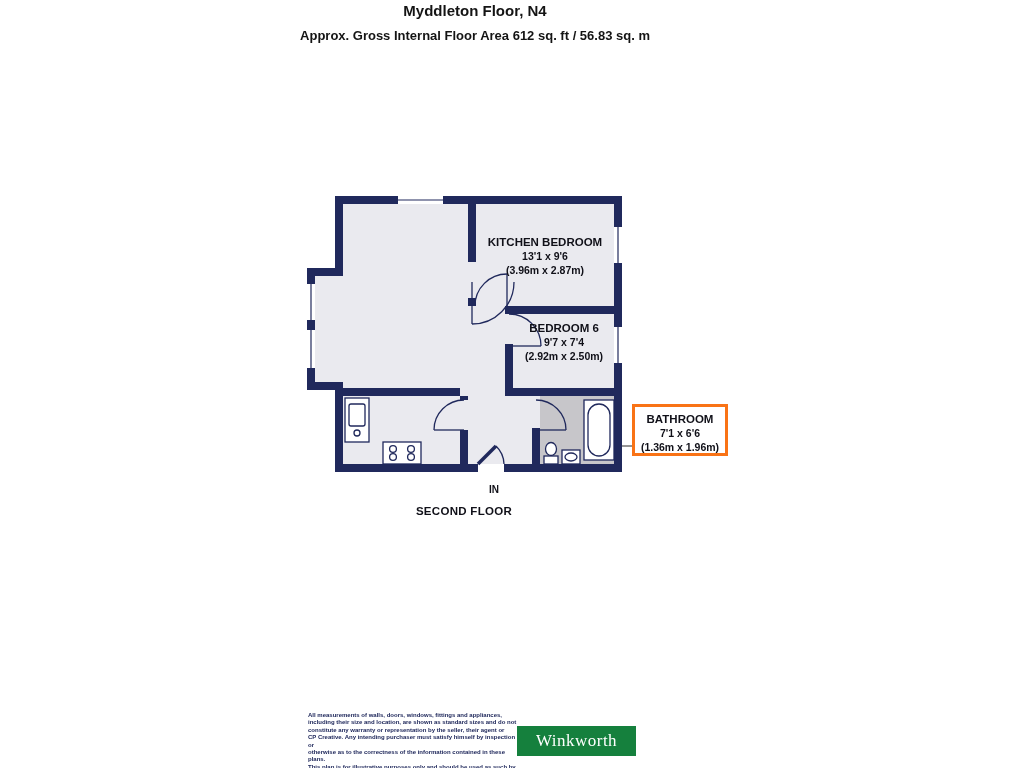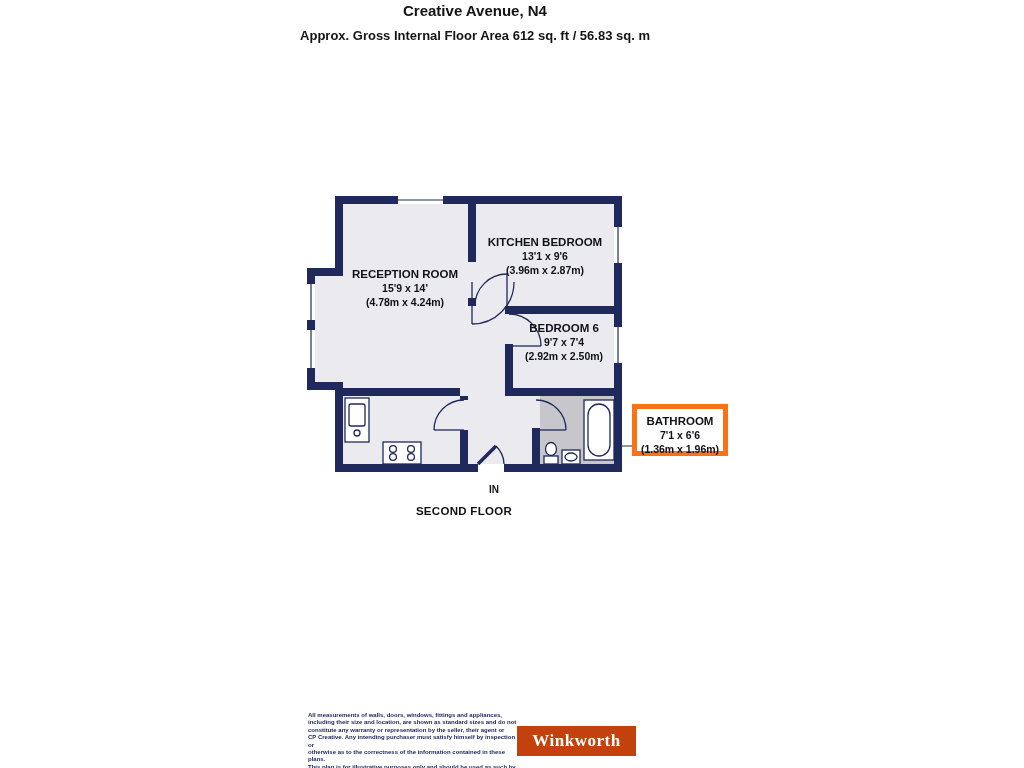--- a/index.html
+++ b/index.html
@@ -12,43 +12,43 @@
   .title{font-size:15px;font-weight:bold;margin-top:2px;}
   .subtitle{font-size:13px;font-weight:bold;margin-top:9px;}
   
   svg.plan{position:absolute;left:0;top:0;}
   
   .room-label{position:absolute;transform:translateX(-50%);text-align:center;color:#101018;white-space:nowrap;}
   .rname{font-size:11.5px;font-weight:bold;line-height:14px;}
   .rdim{font-size:10.5px;font-weight:bold;line-height:14px;}
   .callout-box{
     position:absolute;left:632px;top:404px;width:96px;height:52px;
-    background:#ffffff;border:5px solid #f97316;box-sizing:border-box;
+    background:#ffffff;border:3px solid #f97316;box-sizing:border-box;
     text-align:center;color:#101018;padding-top:5px;
   }
   .in-label{position:absolute;left:490px;top:484px;transform:translateX(-50%);
     font-size:10px;font-weight:bold;color:#101018;padding-left:8px;}
   .floor-label{position:absolute;left:464px;top:505px;transform:translateX(-50%);
     font-size:11.5px;font-weight:bold;letter-spacing:.3px;color:#101018;white-space:nowrap;}
   
   .disclaimer{position:absolute;left:308px;top:712px;width:210px;color:#20295c;}
   .disclaimer div{font-size:6px;font-weight:bold;line-height:7.4px;}
   .logo-box{
-    position:absolute;left:517px;top:726px;width:119px;height:30px;background:#c2410c;
+    position:absolute;left:517px;top:726px;width:119px;height:30px;background:#15803d;
     color:#ffffff;text-align:center;line-height:30px;
-    font-family:"Liberation Serif", serif;font-size:17px;font-weight:bold;letter-spacing:.5px;
+    font-family:"Liberation Serif", serif;font-size:17px;font-weight:normal;letter-spacing:.5px;
   }
 </style>
 </head>
 <body>
 
 <div class="page">
 
   <div class="header">
-    <div class="title">Creative Avenue, N4</div>
+    <div class="title">Myddleton Floor, N4</div>
     <div class="subtitle">Approx. Gross Internal Floor Area 612 sq. ft / 56.83 sq. m</div>
   </div>
 
   <svg class="plan" width="1024" height="768" viewBox="0 0 1024 768">
 
     <g>
       <rect x="343" y="204" width="271" height="260" fill="#eaeaef"></rect>
       <rect x="315" y="276" width="28" height="106" fill="#eaeaef"></rect>
       <rect x="540" y="396" width="74" height="68" fill="#c7c6ca"></rect>
     </g>
@@ -136,25 +136,20 @@
 
       <g>
         <rect x="562" y="450" width="18" height="14"></rect>
         <ellipse cx="571" cy="457" rx="6" ry="4"></ellipse>
       </g>
     </g>
 
     <line x1="622" y1="446" x2="632" y2="446" stroke="#2a2a2a" stroke-width="1"></line>
   </svg>
 
-  <div class="room-label" style="left:405px;top:267px;">
-    <div class="rname">RECEPTION ROOM</div>
-    <div class="rdim">15'9 x 14'</div>
-    <div class="rdim">(4.78m x 4.24m)</div>
-  </div>
 
   <div class="room-label" style="left:545px;top:235px;">
     <div class="rname">KITCHEN BEDROOM</div>
     <div class="rdim">13'1 x 9'6</div>
     <div class="rdim">(3.96m x 2.87m)</div>
   </div>
 
   <div class="room-label" style="left:564px;top:321px;">
     <div class="rname">BEDROOM 6</div>
     <div class="rdim">9'7 x 7'4</div>

